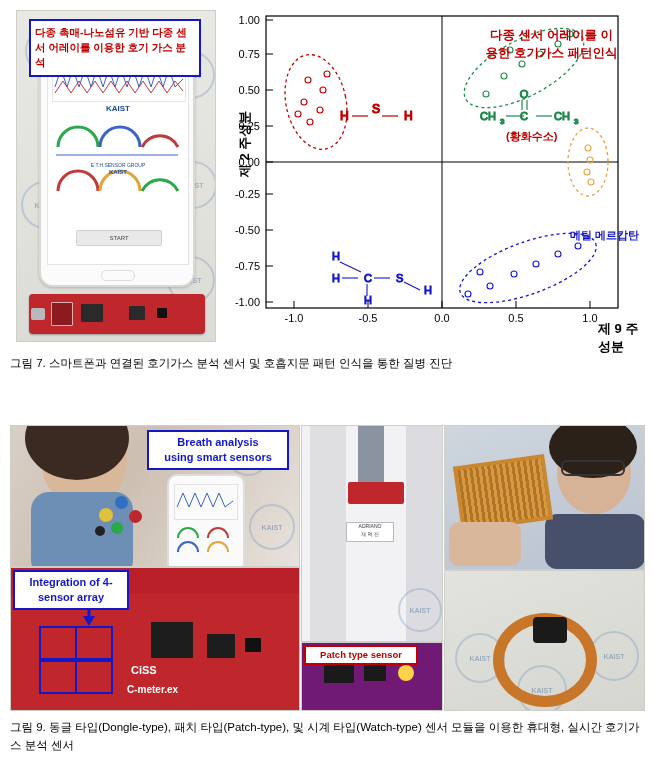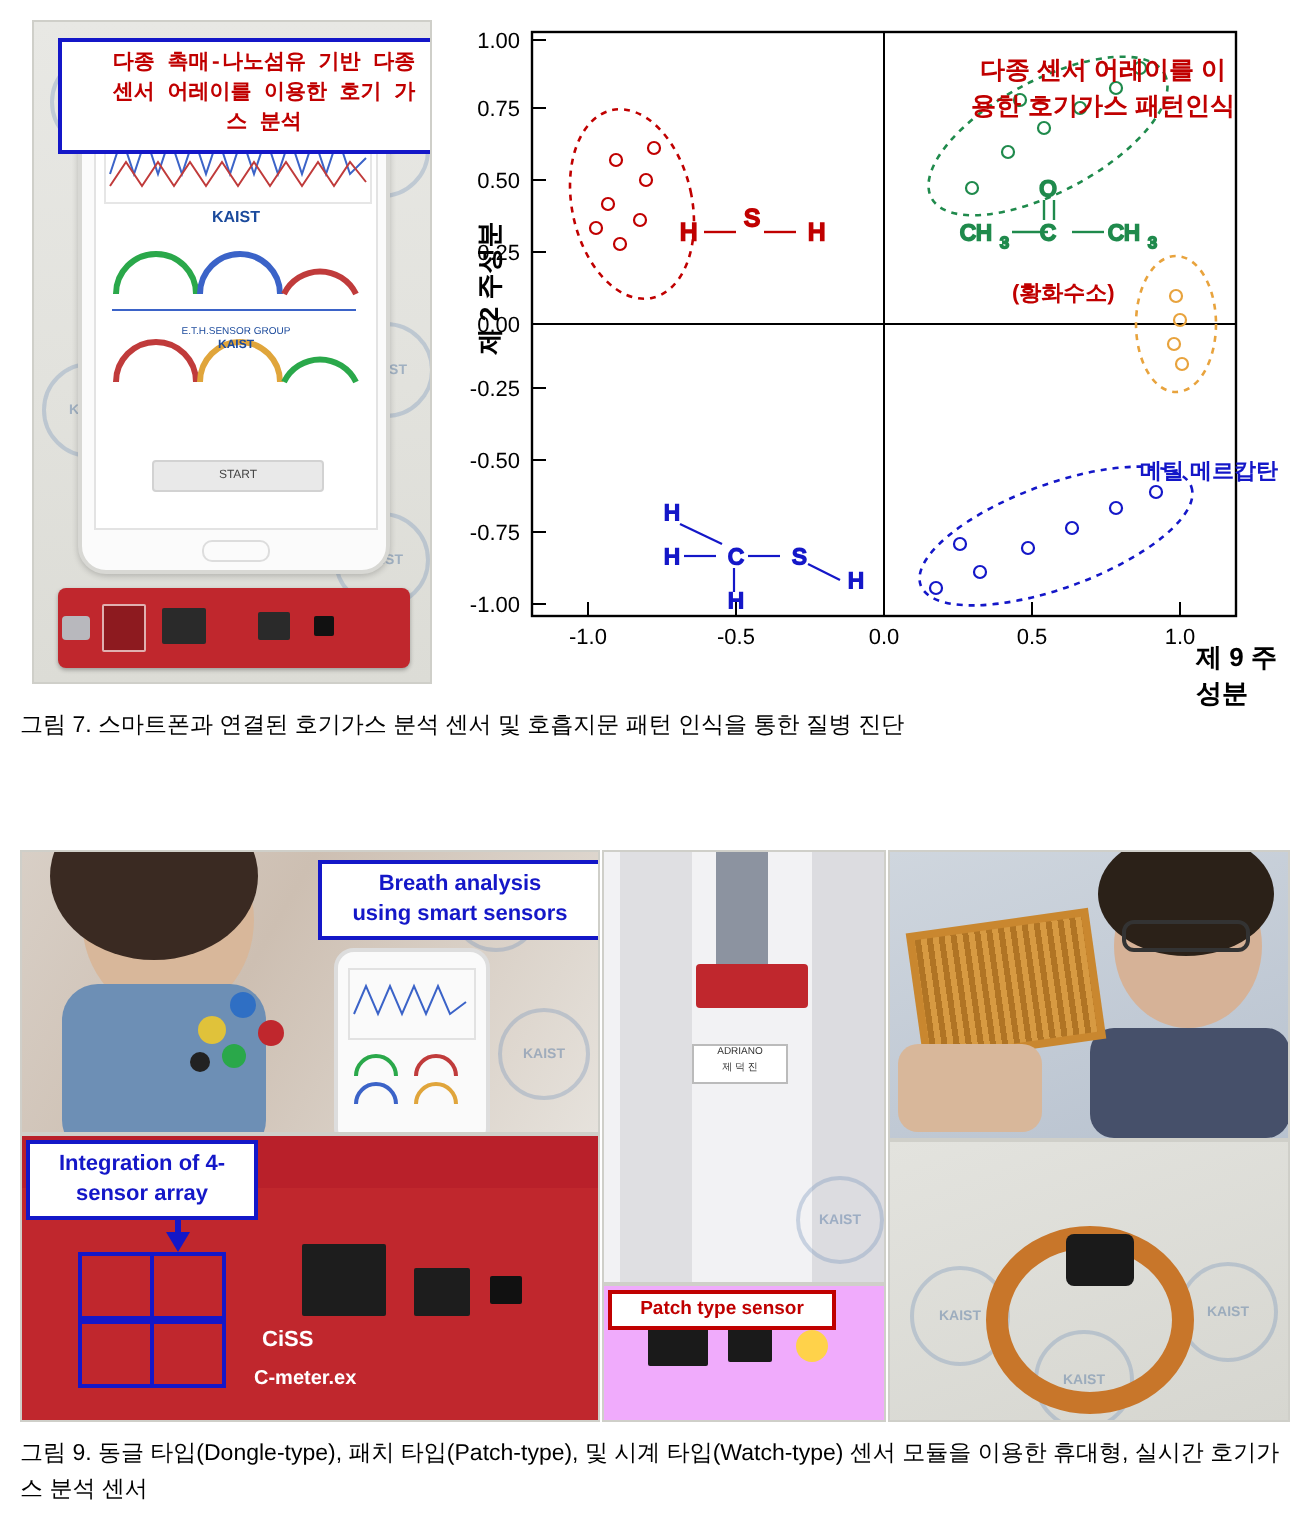--- a/index.html
+++ b/index.html
@@ -25,46 +25,46 @@
   .ps-start{position:absolute;left:28px;bottom:18px;width:84px;height:14px;background:#e9e9e9;
      border:1px solid #d2d2d2;border-radius:2px;font-size:6px;color:#444;display:flex;
      align-items:center;justify-content:center;}
   .phone-home{position:absolute;left:60px;bottom:4px;width:32px;height:9px;border:1px solid #ddd;border-radius:5px;}
   .dongle{position:absolute;left:12px;top:283px;width:176px;height:40px;background:#c0272d;
      border-radius:4px;box-shadow:0 1px 2px rgba(0,0,0,.3);}
   .d-chip{position:absolute;background:#2a2a2a;border-radius:1px;}
   .d-usb{position:absolute;left:2px;top:14px;width:14px;height:12px;background:#b8b8bd;border-radius:2px;}
 
   
-  .callout1{position:absolute;left:12px;top:8px;width:160px;padding:4px 21px;background:#fff;
-     border:2px solid #1417c8;text-align:center;font-size:10.5px;font-weight:bold;color:#c00000;
-     line-height:1.45;z-index:5;font-family:Liberation Mono, monospace;}
+  .callout1{position:absolute;left:12px;top:8px;width:160px;padding:4px 4px;background:#fff;
+     border:2px solid #1417c8;font-size:10.5px;font-weight:bold;color:#c00000;
+     line-height:1.45;z-index:5;}
 
   
   .plot{position:absolute;left:218px;top:4px;width:412px;height:332px;}
   .plot svg{display:block;}
   .ptitle{position:absolute;left:256px;top:16px;width:135px;text-align:center;font-size:12.5px;
      font-weight:bold;color:#c00000;line-height:1.45;}
   .lbl{position:absolute;font-weight:bold;}
-  .lbl-h2s{left:278px;top:129px;font-size:11px;color:#c00000;}
+  .lbl-h2s{left:278px;top:119px;font-size:11px;color:#c00000;}
   .lbl-mm{left:342px;top:218px;font-size:11px;color:#1417c8;}
   .axis-x{position:absolute;left:370px;top:310px;font-size:13px;font-weight:bold;}
   .axis-y{position:absolute;left:-16px;top:125px;font-size:13px;font-weight:bold;
      transform:rotate(-90deg);transform-origin:center;white-space:nowrap;}
 
   .cap{position:absolute;left:10px;font-size:11.5px;color:#000;line-height:1.6;}
   .cap1{top:354px;width:633px;}
 
   
   .fig2{position:absolute;left:10px;top:425px;width:633px;height:285px;}
   .pane{position:absolute;overflow:hidden;border:1px solid #cfcfc9;}
   .p-a{left:0px;top:0px;width:288px;height:140px;background:linear-gradient(120deg,#d8cfc6 0%,#cdbfb2 40%,#e6e2dc 100%);}
   .p-b{left:0px;top:142px;width:288px;height:142px;background:#b9202a;}
   .p-c{left:291px;top:0px;width:140px;height:215px;background:linear-gradient(160deg,#e9e9ea 0%,#dcdcde 100%);}
-  .p-d{left:291px;top:217px;width:140px;height:67px;background:#f0abfc;}
+  .p-d{left:291px;top:217px;width:140px;height:67px;background:#701a75;}
   .p-e{left:434px;top:0px;width:199px;height:143px;background:linear-gradient(160deg,#cfd6de 0%,#b8c2cf 100%);}
   .p-f{left:434px;top:145px;width:199px;height:139px;background:linear-gradient(160deg,#e3e3de 0%,#d6d6d0 100%);}
 
   .tagbox{position:absolute;background:#fff;border:2px solid #1417c8;color:#1417c8;font-weight:bold;
      font-size:11px;text-align:center;line-height:1.35;padding:3px 4px;z-index:6;}
   .tagred{position:absolute;background:#fff;border:2px solid #c00000;color:#c00000;font-weight:bold;
      font-size:9.5px;text-align:center;line-height:1.3;padding:2px 3px;z-index:6;}
   .cap2{top:718px;width:633px;}
 
   .ph-head{position:absolute;border-radius:50%;}
@@ -278,21 +278,21 @@
           </svg>
       </div>
     </div>
     <div class="mol-ball" style="left:88px;top:82px;width:14px;height:14px;background:#e0c23a;"></div>
     <div class="mol-ball" style="left:104px;top:70px;width:13px;height:13px;background:#2f6fc4;"></div>
     <div class="mol-ball" style="left:118px;top:84px;width:13px;height:13px;background:#c0272d;"></div>
     <div class="mol-ball" style="left:100px;top:96px;width:12px;height:12px;background:#2aa84a;"></div>
     <div class="mol-ball" style="left:84px;top:100px;width:10px;height:10px;background:#222;"></div>
     <div class="kaist-wm" style="left:214px;top:4px;width:42px;height:42px;">KAIST</div>
     <div class="kaist-wm" style="left:238px;top:78px;width:42px;height:42px;">KAIST</div>
-    <div class="tagbox" style="left:148px;top:4px;width:130px;text-align:center;">Breath analysis<br>using smart sensors</div>
+    <div class="tagbox" style="left:136px;top:4px;width:130px;text-align:center;">Breath analysis<br>using smart sensors</div>
   </div>
 
   <div class="pane p-b">
     <div style="position:absolute;left:0;top:26px;width:288px;height:116px;background:#c0272d;"></div>
     <div style="position:absolute;left:96px;top:18px;width:22px;height:18px;background:#b8b8bd;border-radius:3px;"></div>
     <div class="d-chip" style="left:140px;top:54px;width:42px;height:36px;background:#1d1d1d;"></div>
     <div class="d-chip" style="left:196px;top:66px;width:28px;height:24px;background:#1d1d1d;"></div>
     <div class="d-chip" style="left:234px;top:70px;width:16px;height:14px;background:#111;"></div>
     <div class="pcb-pad" style="left:28px;top:58px;width:34px;height:32px;"></div>
     <div class="pcb-pad" style="left:64px;top:58px;width:34px;height:32px;"></div>

